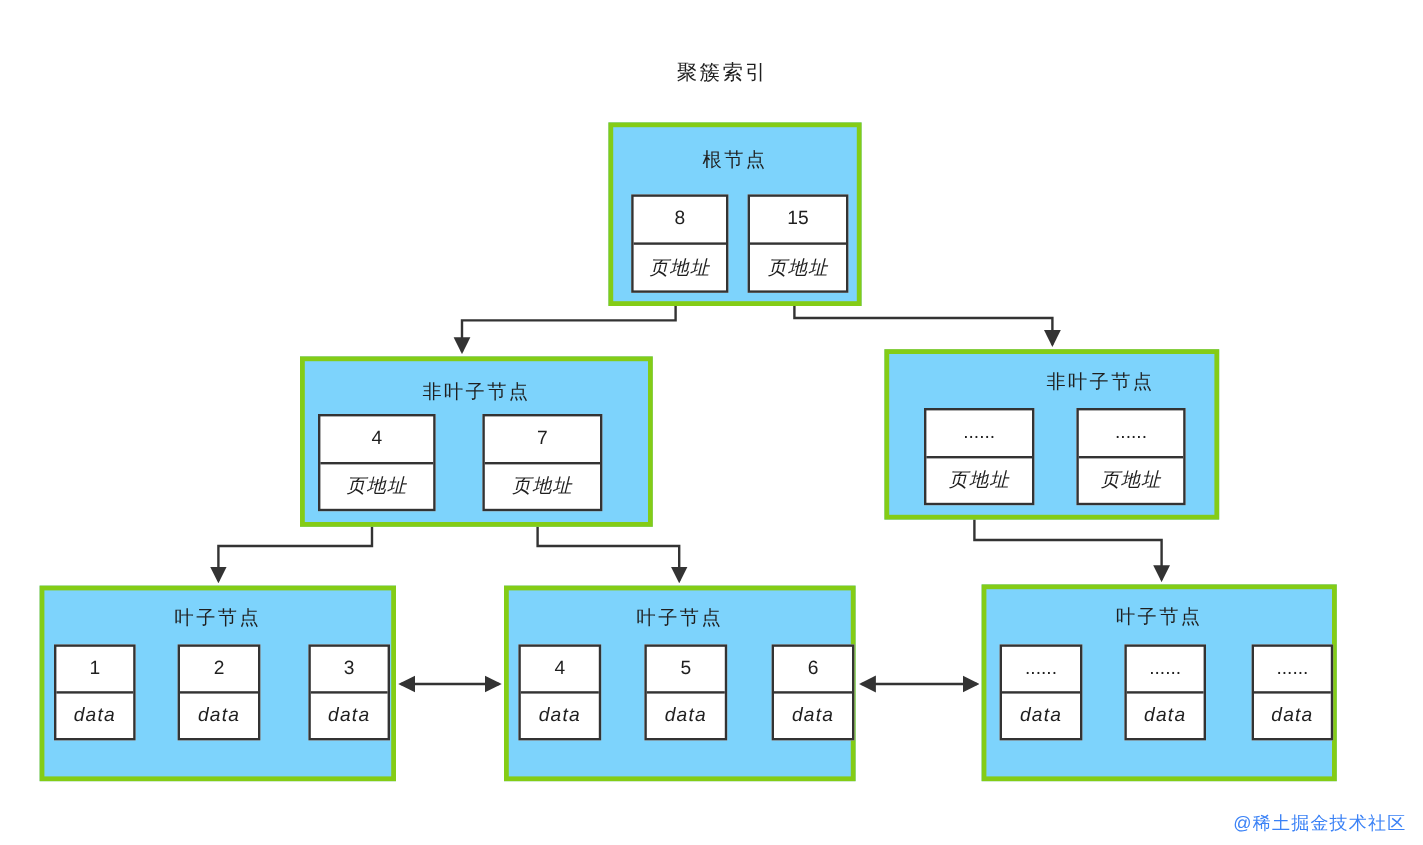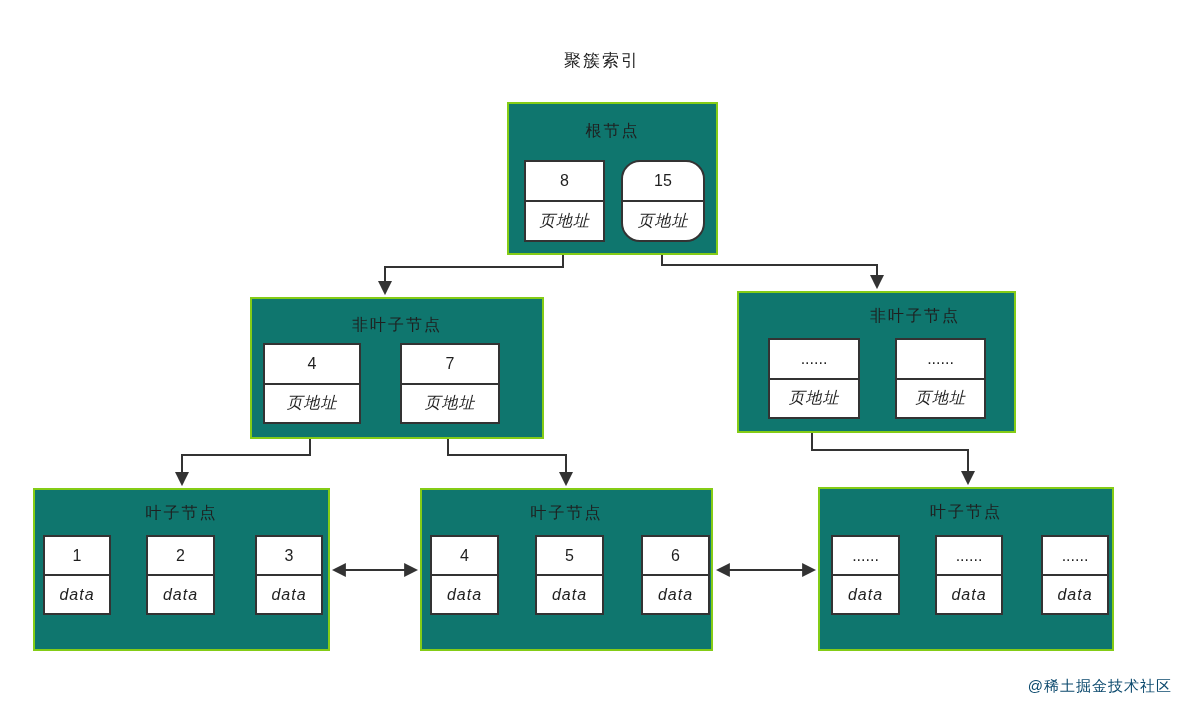--- a/index.html
+++ b/index.html
@@ -18,22 +18,22 @@
     left: 602px;
     top: 49px;
     transform: translateX(-50%);
     font-size: 17px;
     letter-spacing: 2px;
     white-space: nowrap;
     font-family: Liberation Mono, monospace;
   }
   .node {
     position: absolute;
-    border: 2px solid #84cc16;
-    background: #0f766e;
+    border: 4px solid #84cc16;
+    background: #7dd3fc;
   }
   .node-label {
     position: absolute;
     left: 0;
     right: 0;
     text-align: center;
     font-size: 16px;
     letter-spacing: 2px;
     white-space: nowrap;
   }
@@ -64,28 +64,28 @@
     left: 0; top: 0;
     width: 1186px;
     height: 704px;
     pointer-events: none;
   }
   .watermark {
     position: absolute;
     right: 14px;
     bottom: 8px;
     font-size: 15px;
-    color: #0c4a6e;
+    color: #3b82f6;
     letter-spacing: 1px;
   }
   
   .node-root       { left: 507px; top: 102px; width: 211px; height: 153px; }
   .node-root .node-label { top: 17px; }
   .node-root .e0   { left: 15px;  top: 56px; width: 81px; height: 82px; }
-  .node-root .e1   { left: 112px; top: 56px; width: 84px; height: 82px; border-radius: 19px; }
+  .node-root .e1   { left: 112px; top: 56px; width: 84px; height: 82px; }
 
   .node-int-left   { left: 250px; top: 297px; width: 294px; height: 142px; }
   .node-int-left .node-label { top: 16px; }
   .node-int-left .e0 { left: 11px;  top: 44px; width: 98px;  height: 81px; }
   .node-int-left .e1 { left: 148px; top: 44px; width: 100px; height: 81px; }
 
   .node-int-right  { left: 737px; top: 291px; width: 279px; height: 142px; }
   .node-int-right .node-label { top: 13px; }
   .node-int-right .e0 { left: 29px;  top: 45px; width: 92px; height: 81px; }
   .node-int-right .e1 { left: 156px; top: 45px; width: 91px; height: 81px; }

